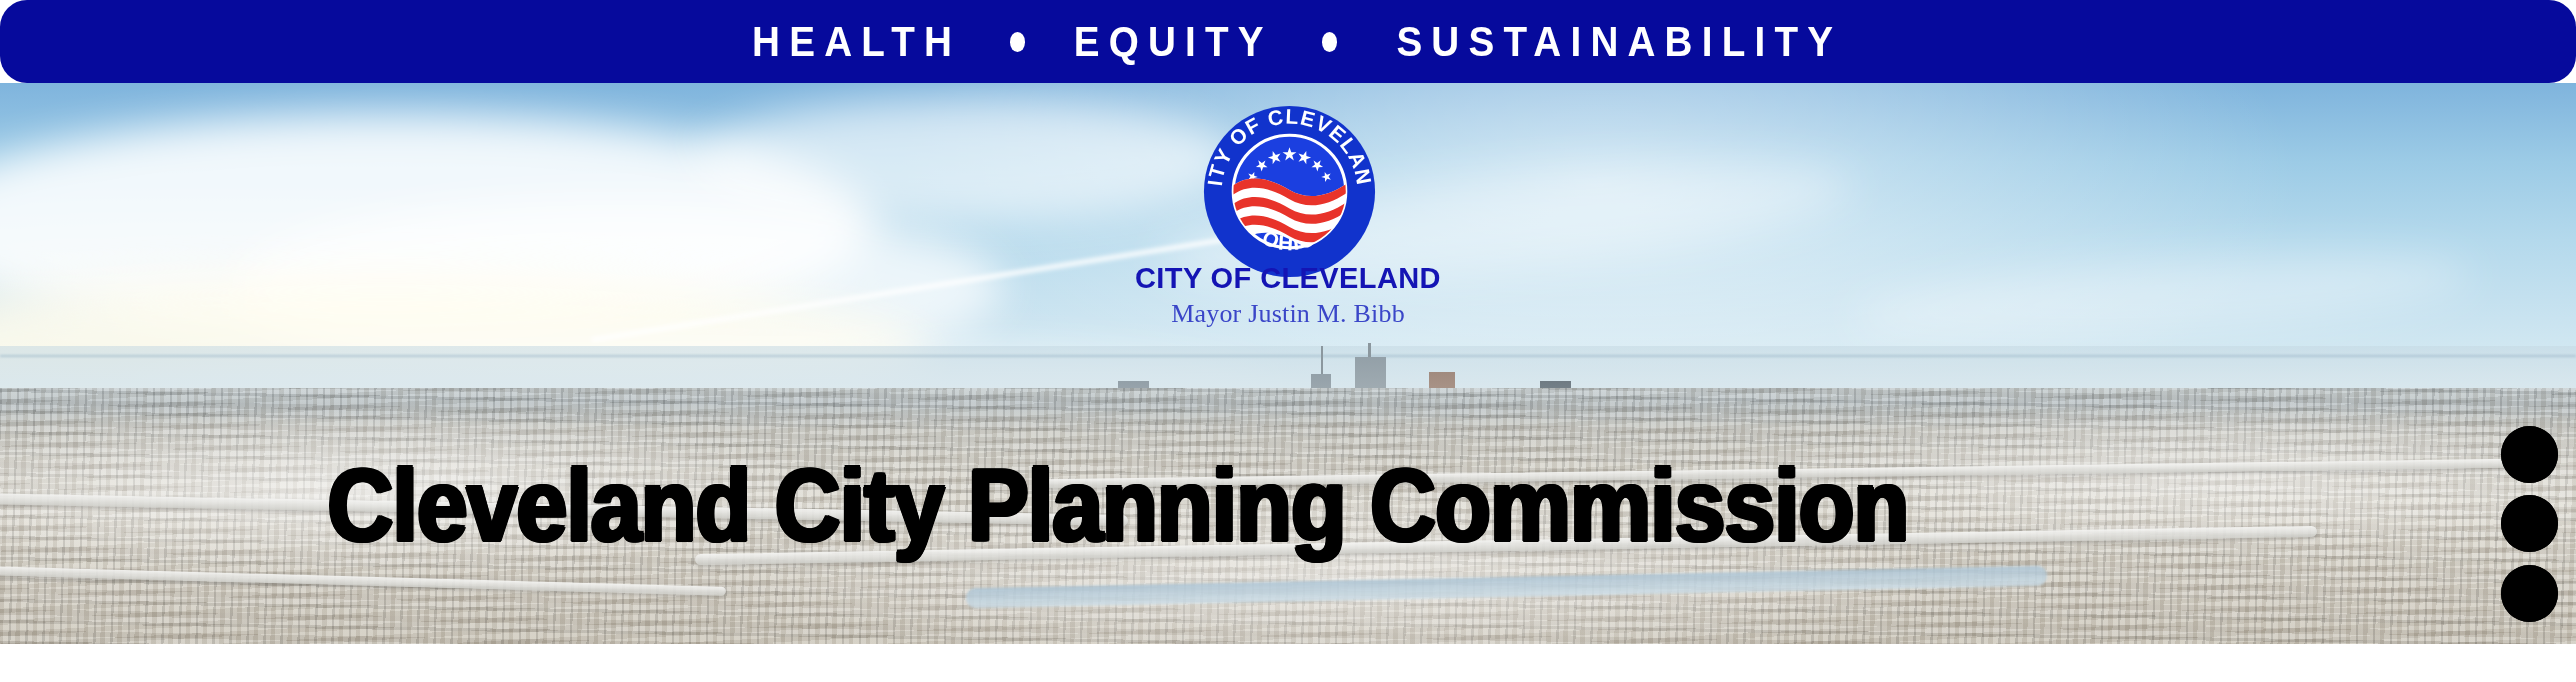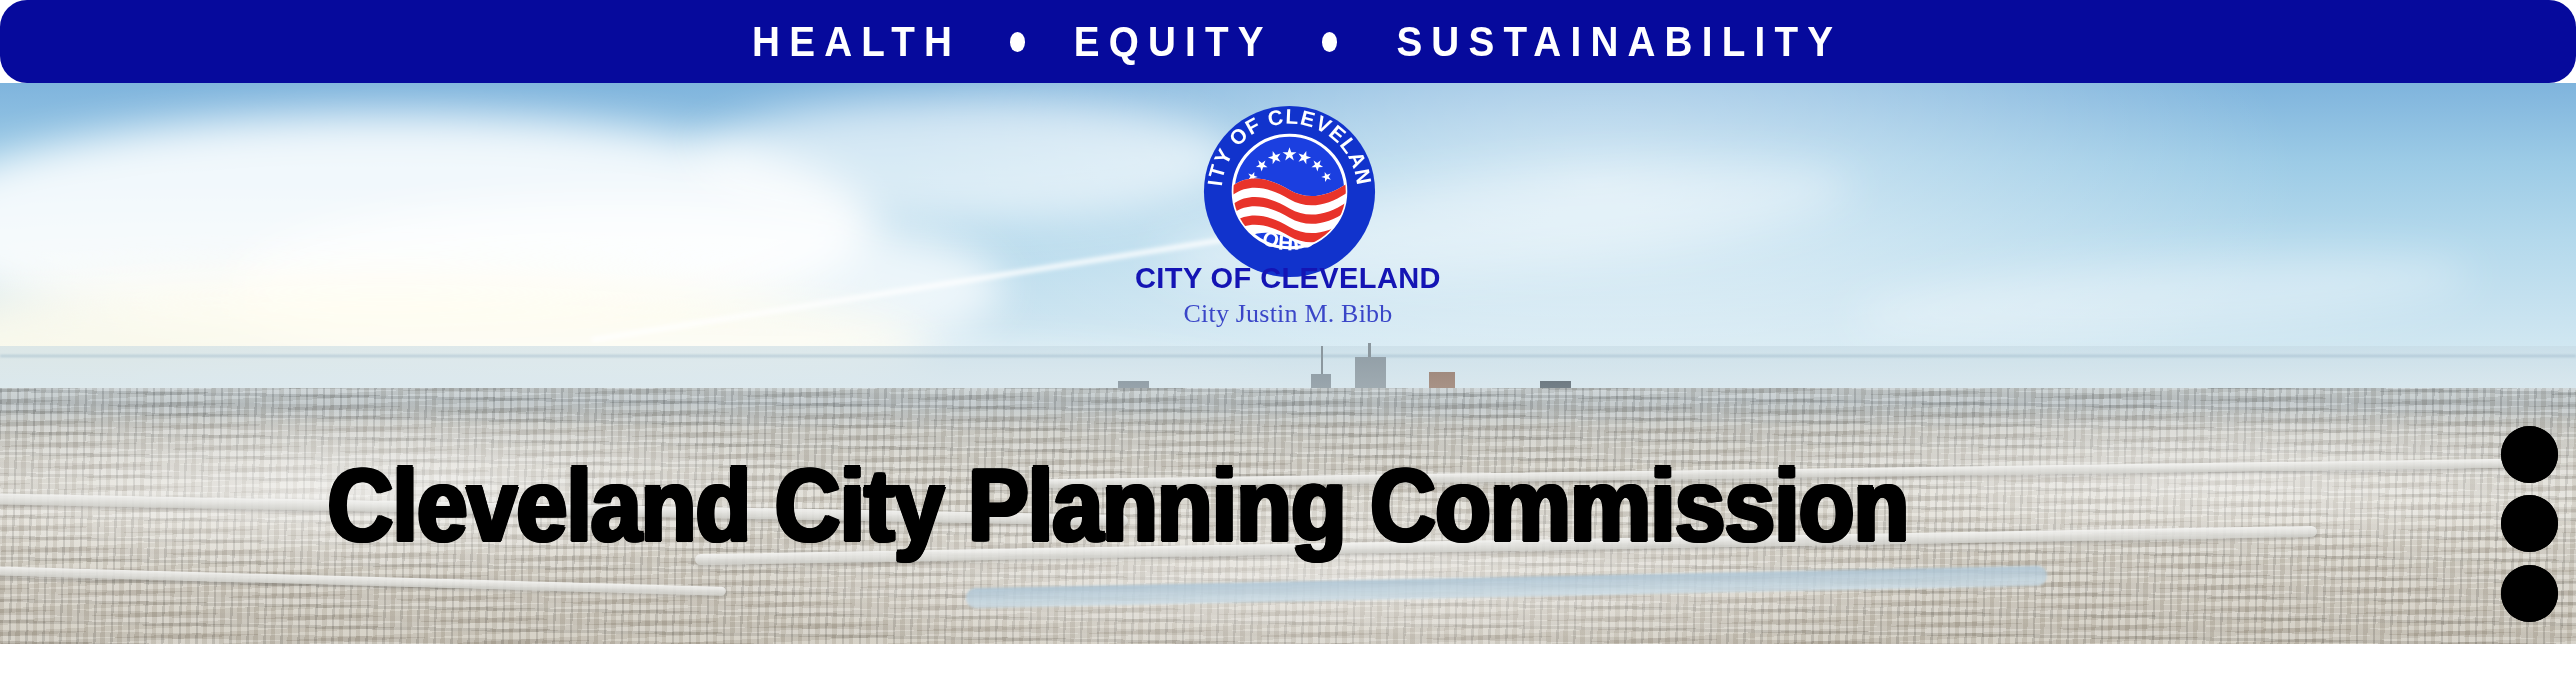--- a/index.html
+++ b/index.html
@@ -336,21 +336,21 @@
         <path d="M47,112 C70,96 96,104 120,118 C144,132 170,126 194,110 L194,122 C170,138 144,144 120,130 C96,116 70,108 47,124 Z" fill="#e8332a"></path>
         <path d="M47,136 C70,120 96,128 120,142 C144,156 170,150 194,134 L194,146 C170,162 144,168 120,154 C96,140 70,132 47,148 Z" fill="#e8332a"></path>
         <path d="M47,160 C70,144 96,152 120,166 C144,180 170,174 194,158 L194,170 C170,186 144,192 120,178 C96,164 70,156 47,172 Z" fill="#e8332a"></path>
       </g>
       <circle cx="120" cy="120" r="73" fill="none" stroke="#1b3fe0" stroke-width="0"></circle>
     </svg>
   </div>
 
   <div class="seal-caption">
     <div class="org-name">CITY OF CLEVELAND</div>
-    <div class="mayor-name">City Justin M. Bibb</div>
+    <div class="mayor-name">Mayor Justin M. Bibb</div>
   </div>
 
   <div class="main-title">
     <span>Cleveland City Planning Commission</span>
   </div>
 
   <div class="social">
 
     <a class="social-btn" title="YouTube">
       <svg viewBox="0 0 74 74">

